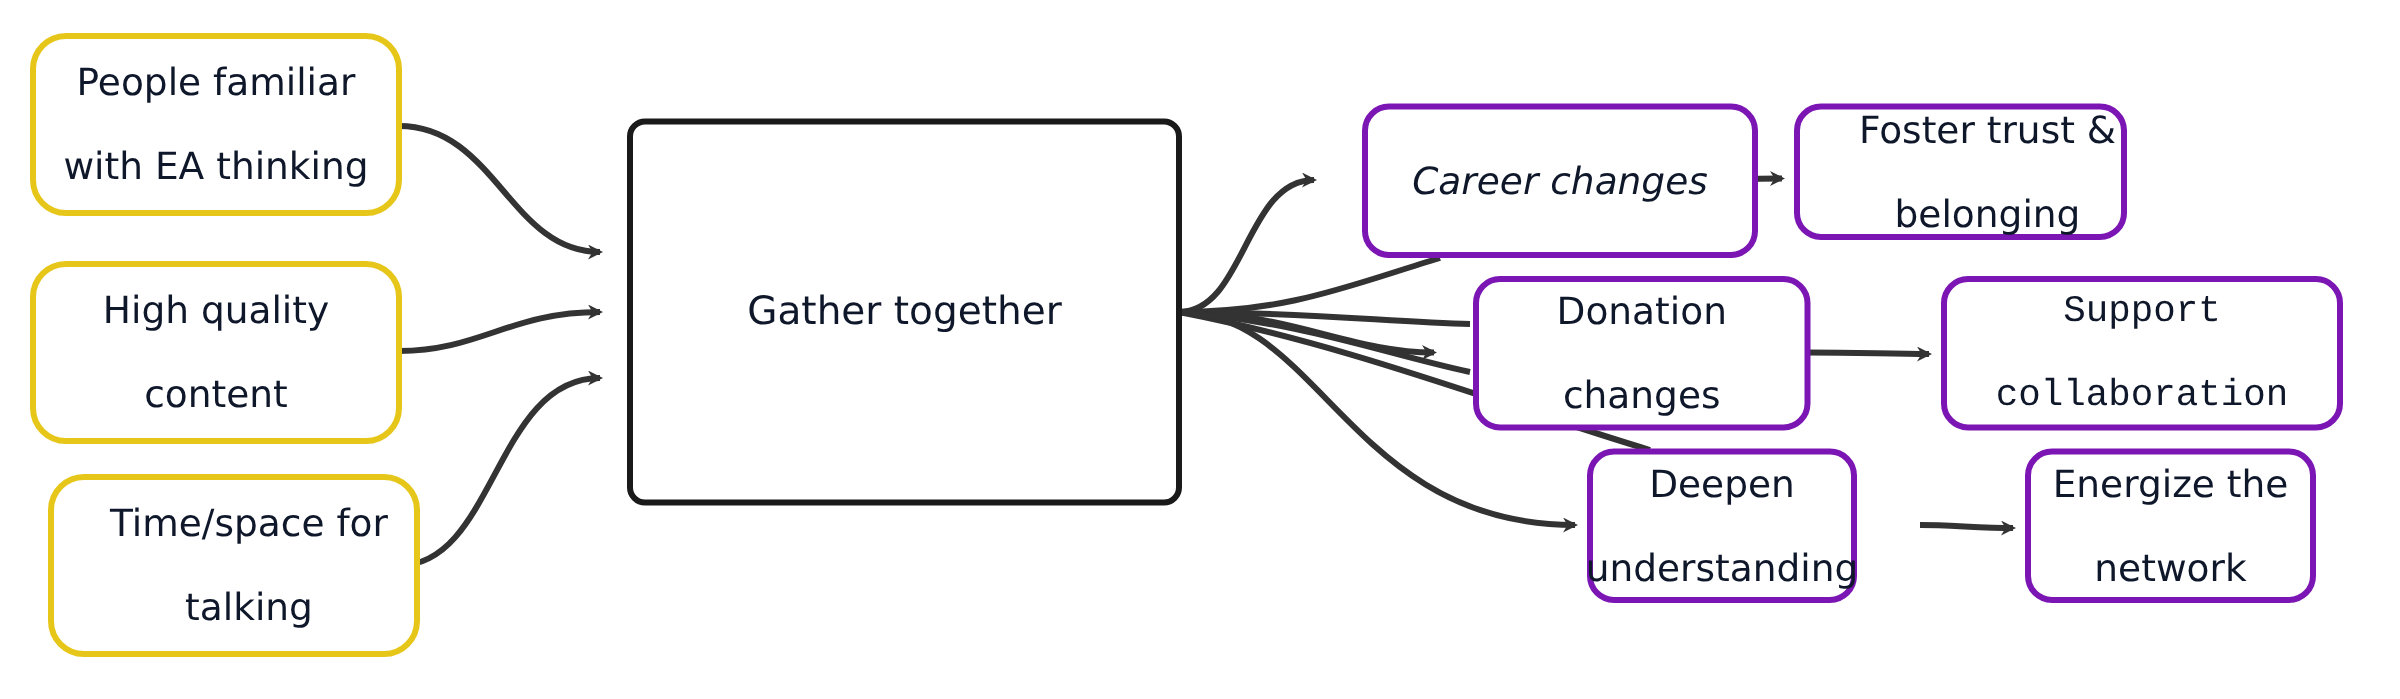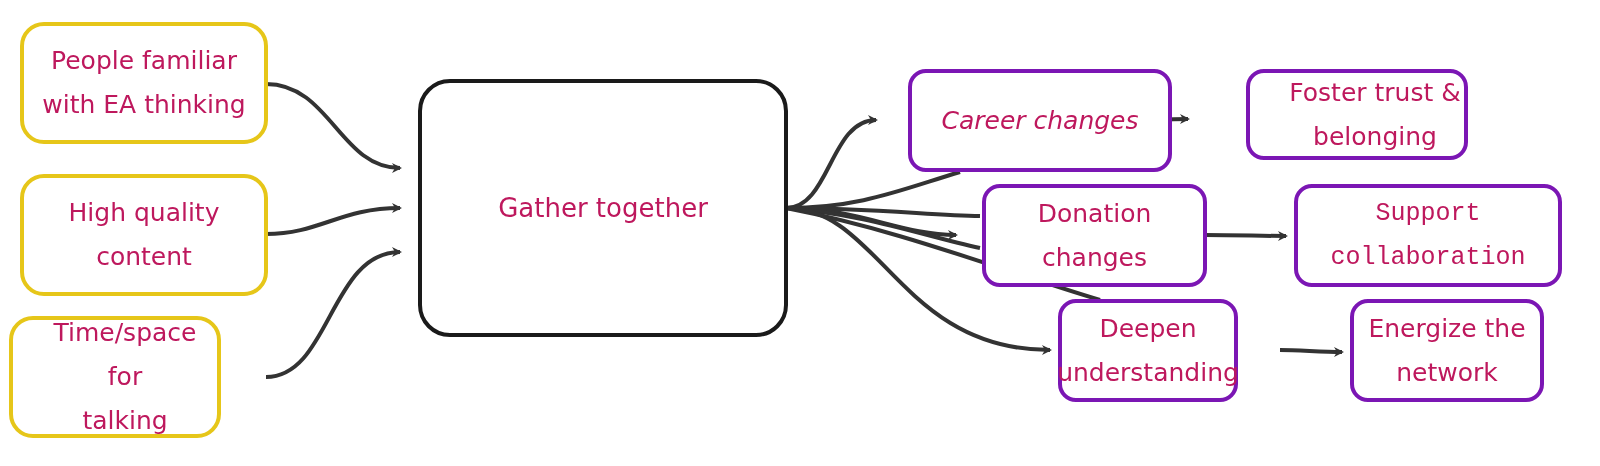--- a/index.html
+++ b/index.html
@@ -1,24 +1,24 @@
 <!DOCTYPE html>
 <html><head>
 <meta charset="utf-8">
 <style>
   html, body { margin:0; padding:0; background:#ffffff; }
   body { width:1600px; height:466px; position:relative; overflow:hidden;
          font-family:"DejaVu Sans","Liberation Sans",sans-serif; }
   svg.edges { position:absolute; left:0; top:0; width:1600px; height:466px; }
   .node { position:absolute; box-sizing:border-box; background:#fff;
           display:flex; align-items:center; justify-content:center; text-align:center;
-          color:#be185d; font-size:25px; line-height:44px; }
+          color:#0f172a; font-size:25px; line-height:56px; }
   .yellow { border:4px solid #e6c619; border-radius:24px; }
   .purple { border:4px solid #7b16b4; border-radius:18px; }
-  .black  { border:4px solid #1a1a1a; border-radius:32px; font-size:26px; }
+  .black  { border:4px solid #1a1a1a; border-radius:12px; font-size:26px; }
   .lbl { white-space:pre-line; }
 </style>
 </head>
 <body>
 
 <svg class="edges" viewBox="0 0 1600 466">
   <defs>
     <marker id="arr" markerWidth="10" markerHeight="10" refX="8" refY="5" orient="auto" markerUnits="userSpaceOnUse" viewBox="0 0 10 10">
       <path d="M0,0 L10,5 L0,10 L3,5 Z" fill="#333"></path>
     </marker>
@@ -41,42 +41,42 @@
 </svg>
 
 <div class="node yellow" style="left:20px;top:22px;width:248px;height:122px;">
   <span class="lbl">People familiar
 with EA thinking</span>
   </div>
 <div class="node yellow" style="left:20px;top:174px;width:248px;height:122px;">
   <span class="lbl">High quality
 content</span>
   </div>
-<div class="node yellow" style="left:9px;top:316px;width:212px;height:122px;padding-left:20px;">
+<div class="node yellow" style="left:32px;top:316px;width:248px;height:122px;padding-left:20px;">
   <span class="lbl">Time/space for
 talking</span>
   </div>
 
 <div class="node black" style="left:418px;top:79px;width:370px;height:258px;">
   <span class="lbl">Gather together</span>
   </div>
 
 <div class="node purple" style="left:908px;top:69px;width:264px;height:103px;font-style:italic;">
   <span class="lbl">Career changes</span>
   </div>
 <div class="node purple" style="left:982px;top:184px;width:225px;height:103px;">
   <span class="lbl">Donation
 changes</span>
   </div>
 <div class="node purple" style="left:1058px;top:299px;width:180px;height:103px;">
   <span class="lbl">Deepen
 understanding</span>
   </div>
 
-<div class="node purple" style="left:1246px;top:69px;width:222px;height:91px;padding-left:36px;">
+<div class="node purple" style="left:1196px;top:69px;width:222px;height:91px;padding-left:36px;">
   <span class="lbl">Foster trust &amp;
 belonging</span>
   </div>
 <div class="node purple" style="left:1294px;top:184px;width:268px;height:103px;font-family:Liberation Mono, monospace;">
   <span class="lbl">Support
 collaboration</span>
   </div>
 <div class="node purple" style="left:1350px;top:299px;width:194px;height:103px;">
   <span class="lbl">Energize the
 network</span>

